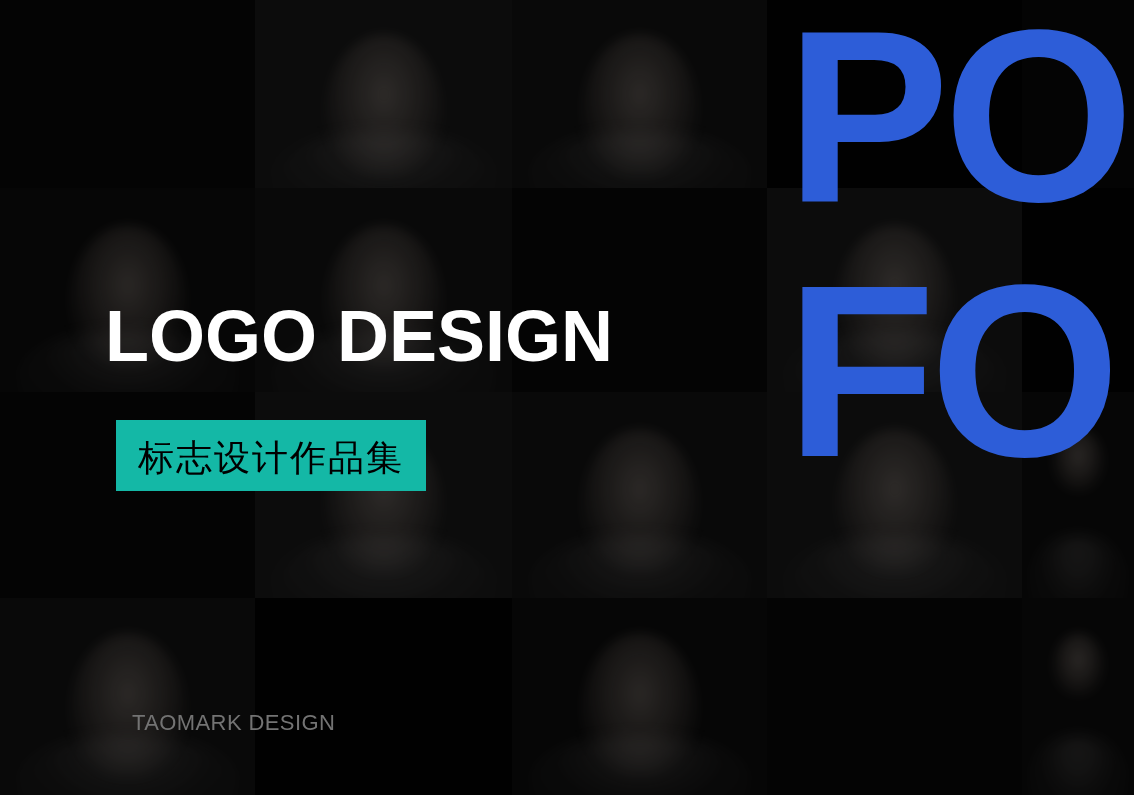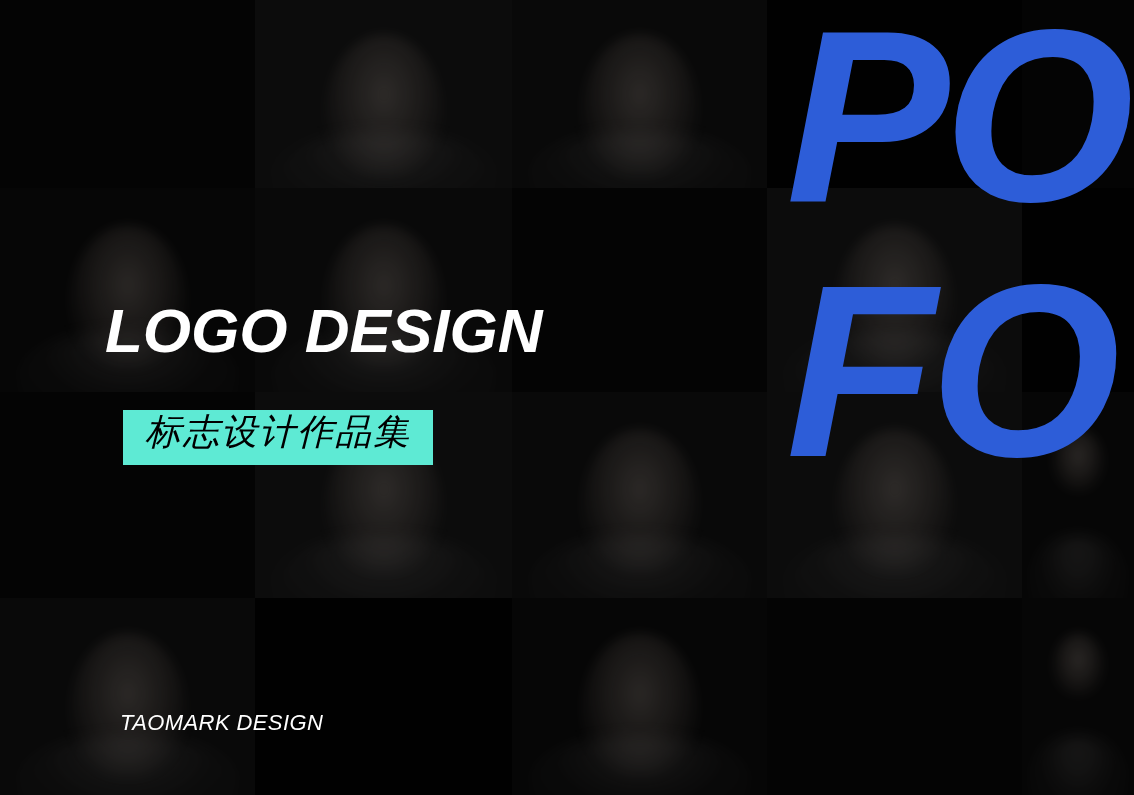--- a/index.html
+++ b/index.html
@@ -8,21 +8,20 @@
     background:#000;
     overflow:hidden;
     font-family:"Liberation Sans", sans-serif;
   }
 
   #poster {
     position:relative;
     width:1134px; height:795px;
     background:#0a0a0a;
     overflow:hidden;
-    font-style:italic;
   }
 
   
   #photo-grid {
     position:absolute; inset:0;
     display:grid;
     grid-template-columns:255px 257px 255px 255px 112px;
     grid-template-rows:188px 204px 206px 197px;
   }
   .photo-cell {
@@ -91,46 +90,46 @@
   #display-line-2 { top:249px; }
   #display-line-3 { top:526px; }
 
   
   #headline-block {
     position:absolute;
     left:105px; top:300px;
     width:640px;
   }
   #poster-title {
-    font-size:62px;
+    font-size:72px;
     font-weight:bold;
     color:#ffffff;
     letter-spacing:0px;
     line-height:1;
     white-space:nowrap;
   }
   #subtitle-badge {
     display:inline-block;
     margin-top:48px;
-    margin-left:18px;
-    background:#5eead4;
+    margin-left:11px;
+    background:#14b8a6;
     color:#000000;
     font-size:36px;
     line-height:1;
-    padding:4px 22px 15px 22px;
+    padding:20px 22px 15px 22px;
     letter-spacing:2px;
     white-space:nowrap;
   }
 
   
   #studio-credit {
     position:absolute;
-    left:120px; top:710px;
+    left:132px; top:710px;
     font-size:22px;
-    color:#ffffff;
+    color:#737373;
     letter-spacing:0.4px;
     white-space:nowrap;
   }
 </style>
 </head>
 <body>
 
 <div id="poster">
 
   <div id="photo-grid">

